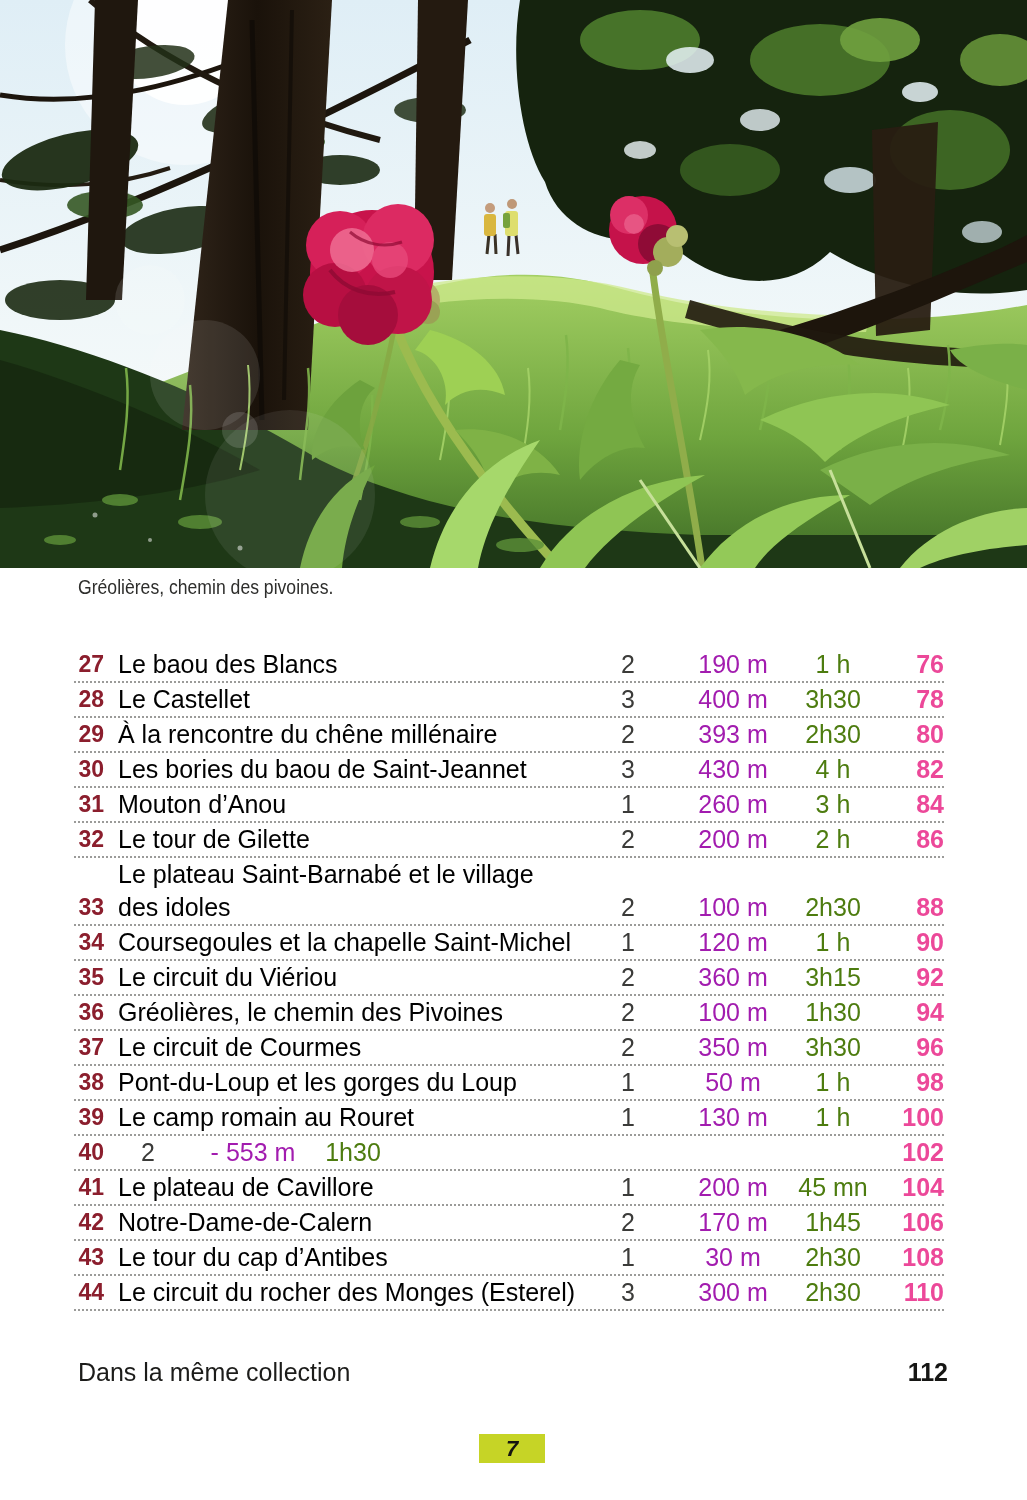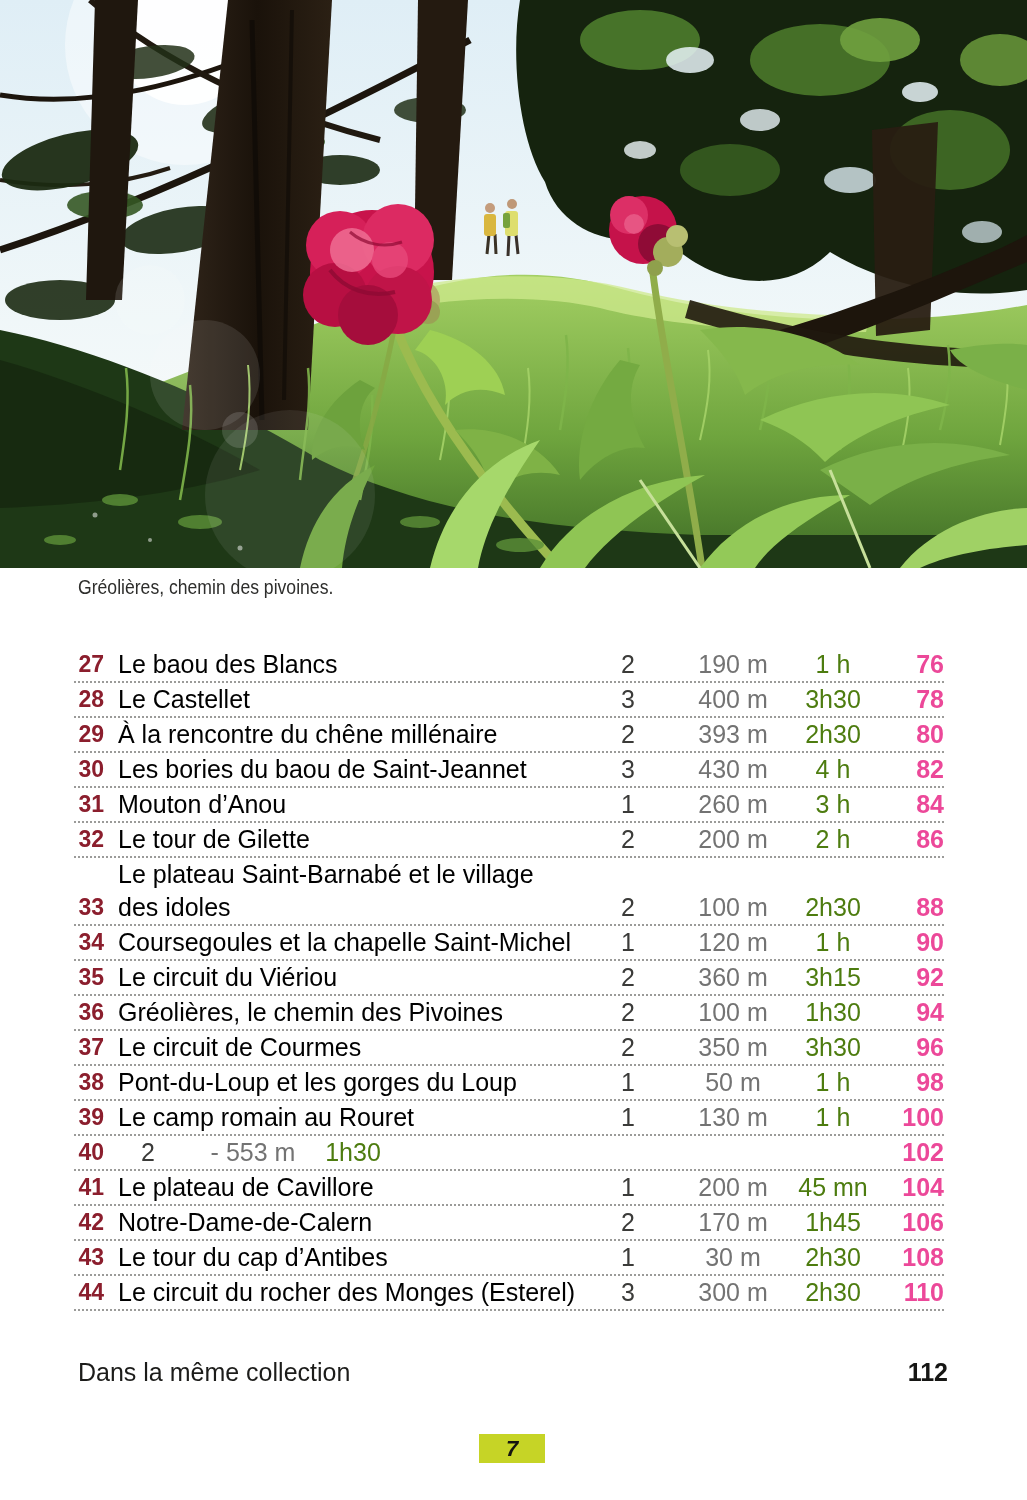--- a/index.html
+++ b/index.html
@@ -19,21 +19,21 @@
   .toc{position:absolute;top:631px;left:74px;width:870px;margin-top:17px;}
   .row{
     display:flex;align-items:flex-end;border-bottom:2px dotted #9b9b99;
     line-height:33px;font-size:25px;
   }
   .c-num{width:30px;text-align:right;margin-right:14px;font-weight:700;
     font-size:23px;color:#8b1e2d;flex:none;}
   .c-title{width:480px;flex:none;color:#000000;white-space:nowrap;}
   .c-title .t1,.c-title .t2{display:block;white-space:nowrap;}
   .c-diff{width:60px;flex:none;text-align:center;color:#3b3b39;}
-  .c-elev{width:110px;flex:none;margin-left:20px;text-align:center;color:#737373;white-space:nowrap;}
+  .c-elev{width:110px;flex:none;margin-left:20px;text-align:center;color:#a21caf;white-space:nowrap;}
   .c-time{width:90px;flex:none;text-align:center;color:#4d7c0f;white-space:nowrap;}
   .c-page{flex:1;text-align:right;font-weight:700;color:#ec4899;}
   
   .footer{
     position:absolute;top:1358px;left:78px;width:870px;display:flex;
     justify-content:space-between;align-items:baseline;font-size:25px;
   }
   .footer .label{color:#1c1c1a;}
   .footer .page{font-weight:700;color:#161614;text-align:center;}
   

